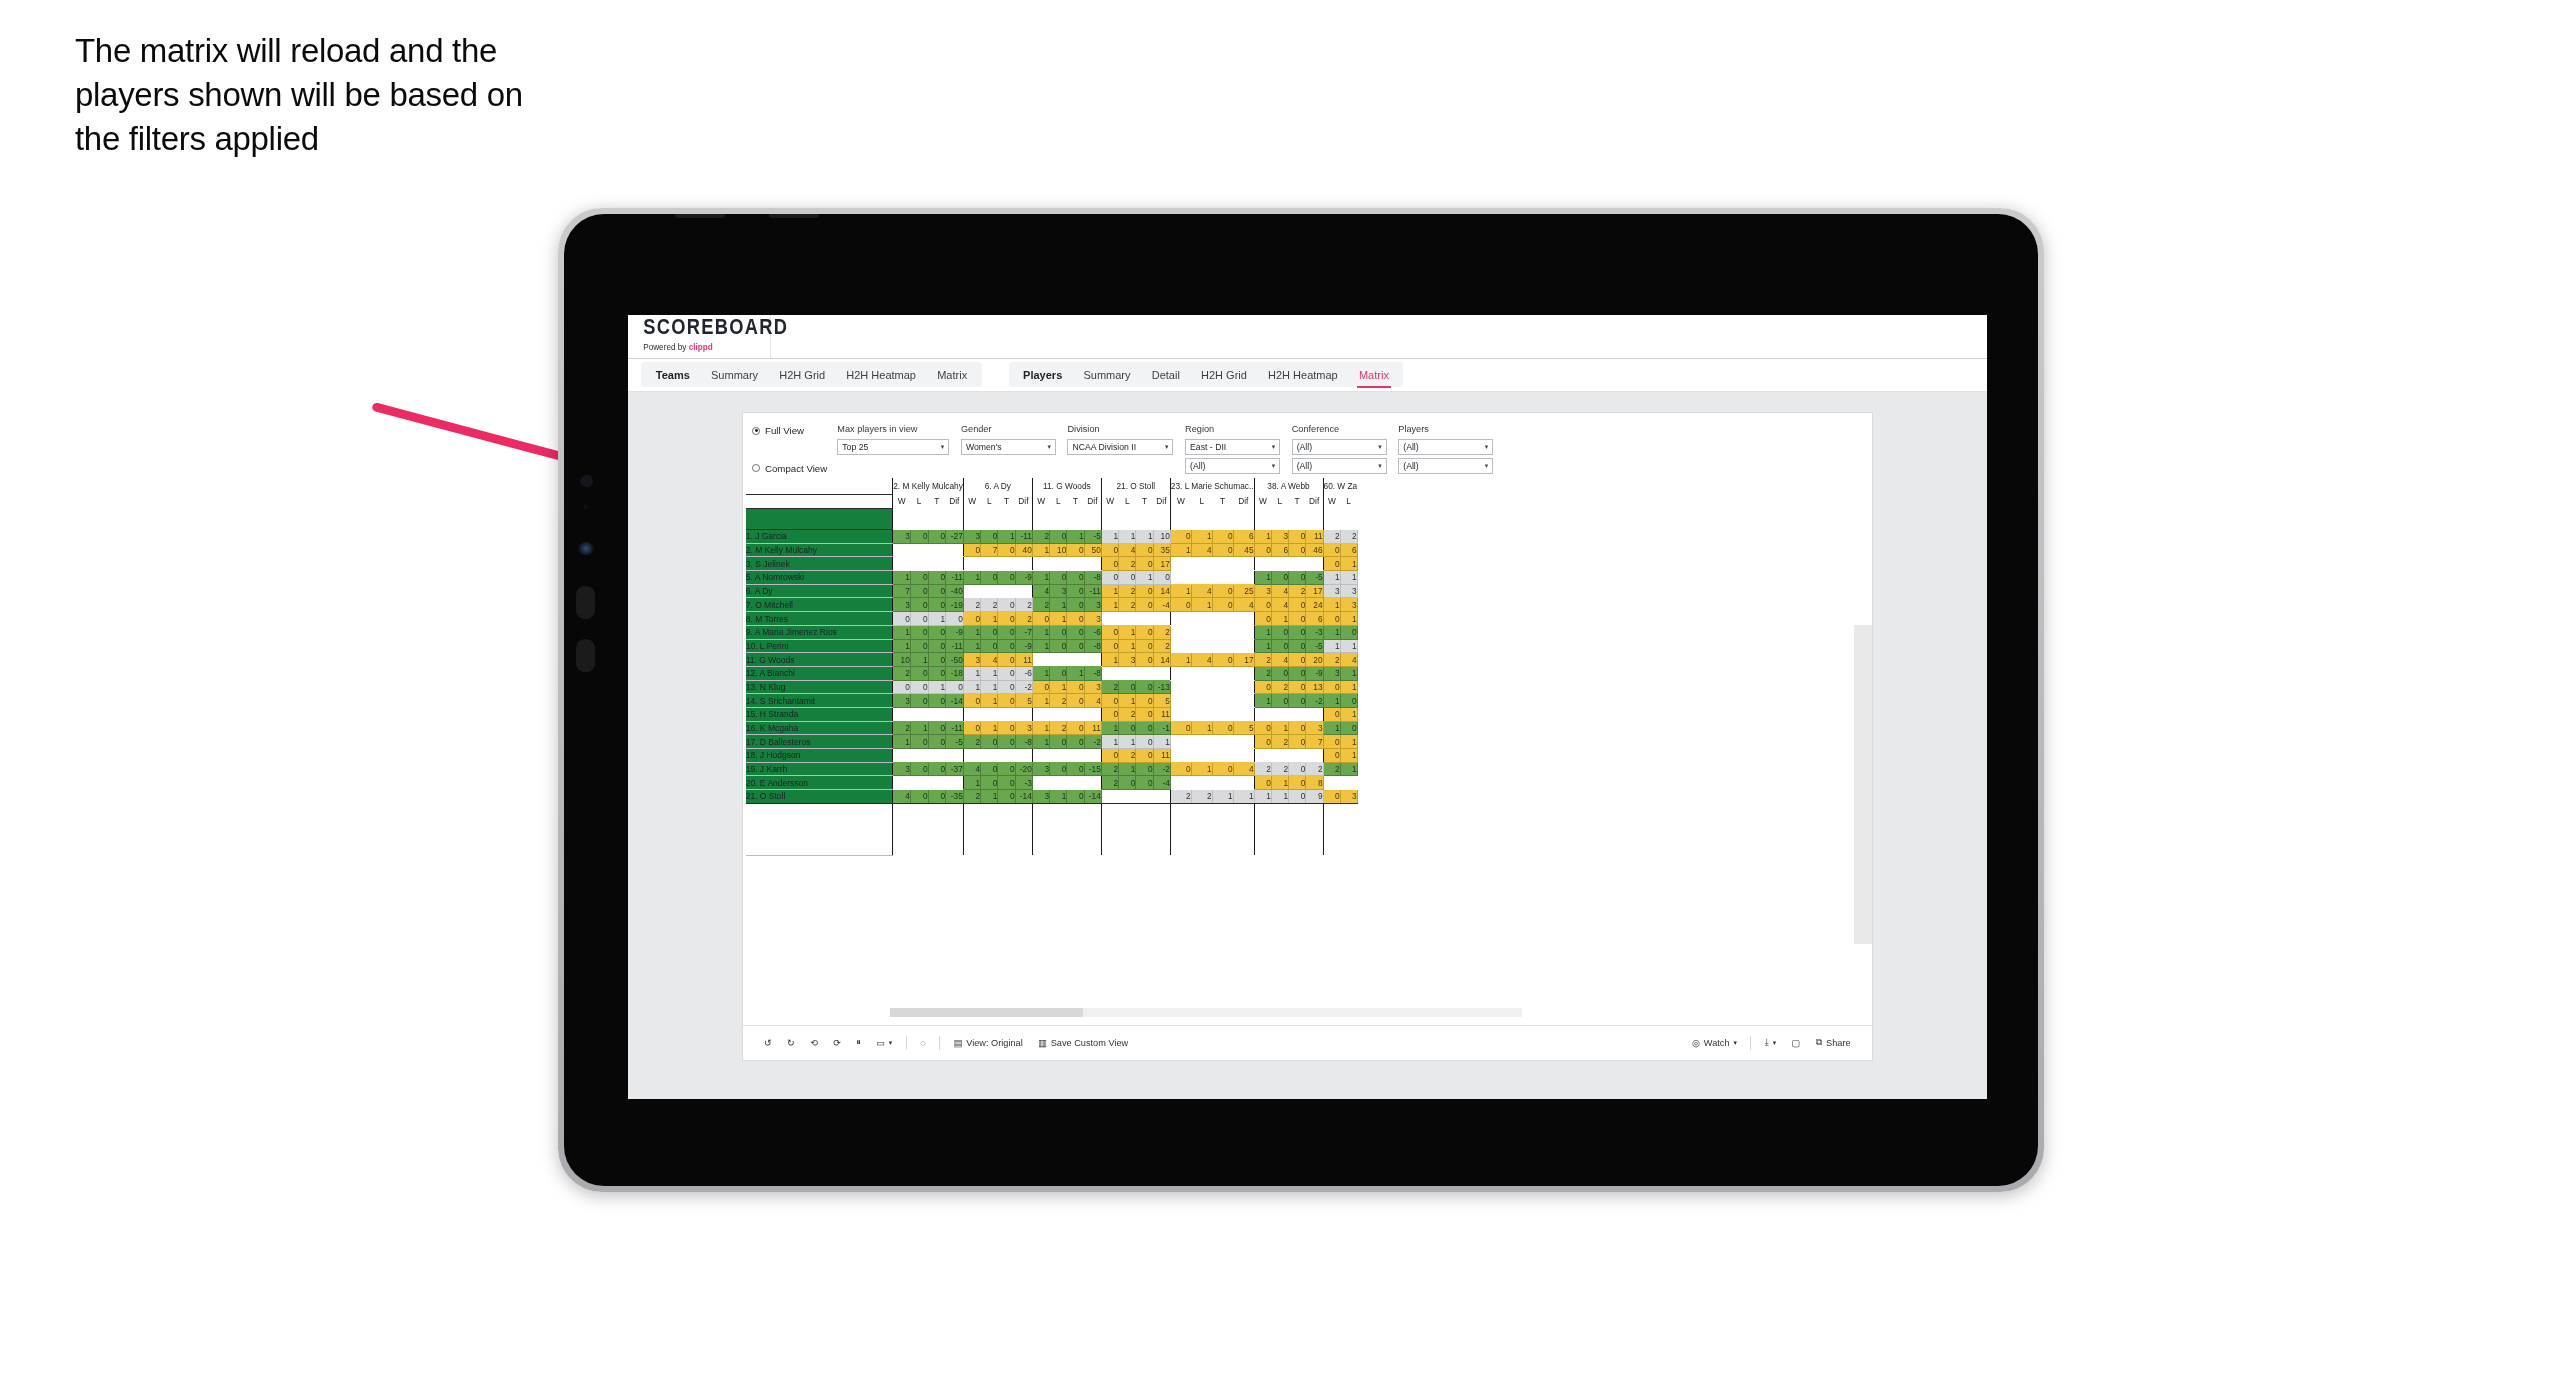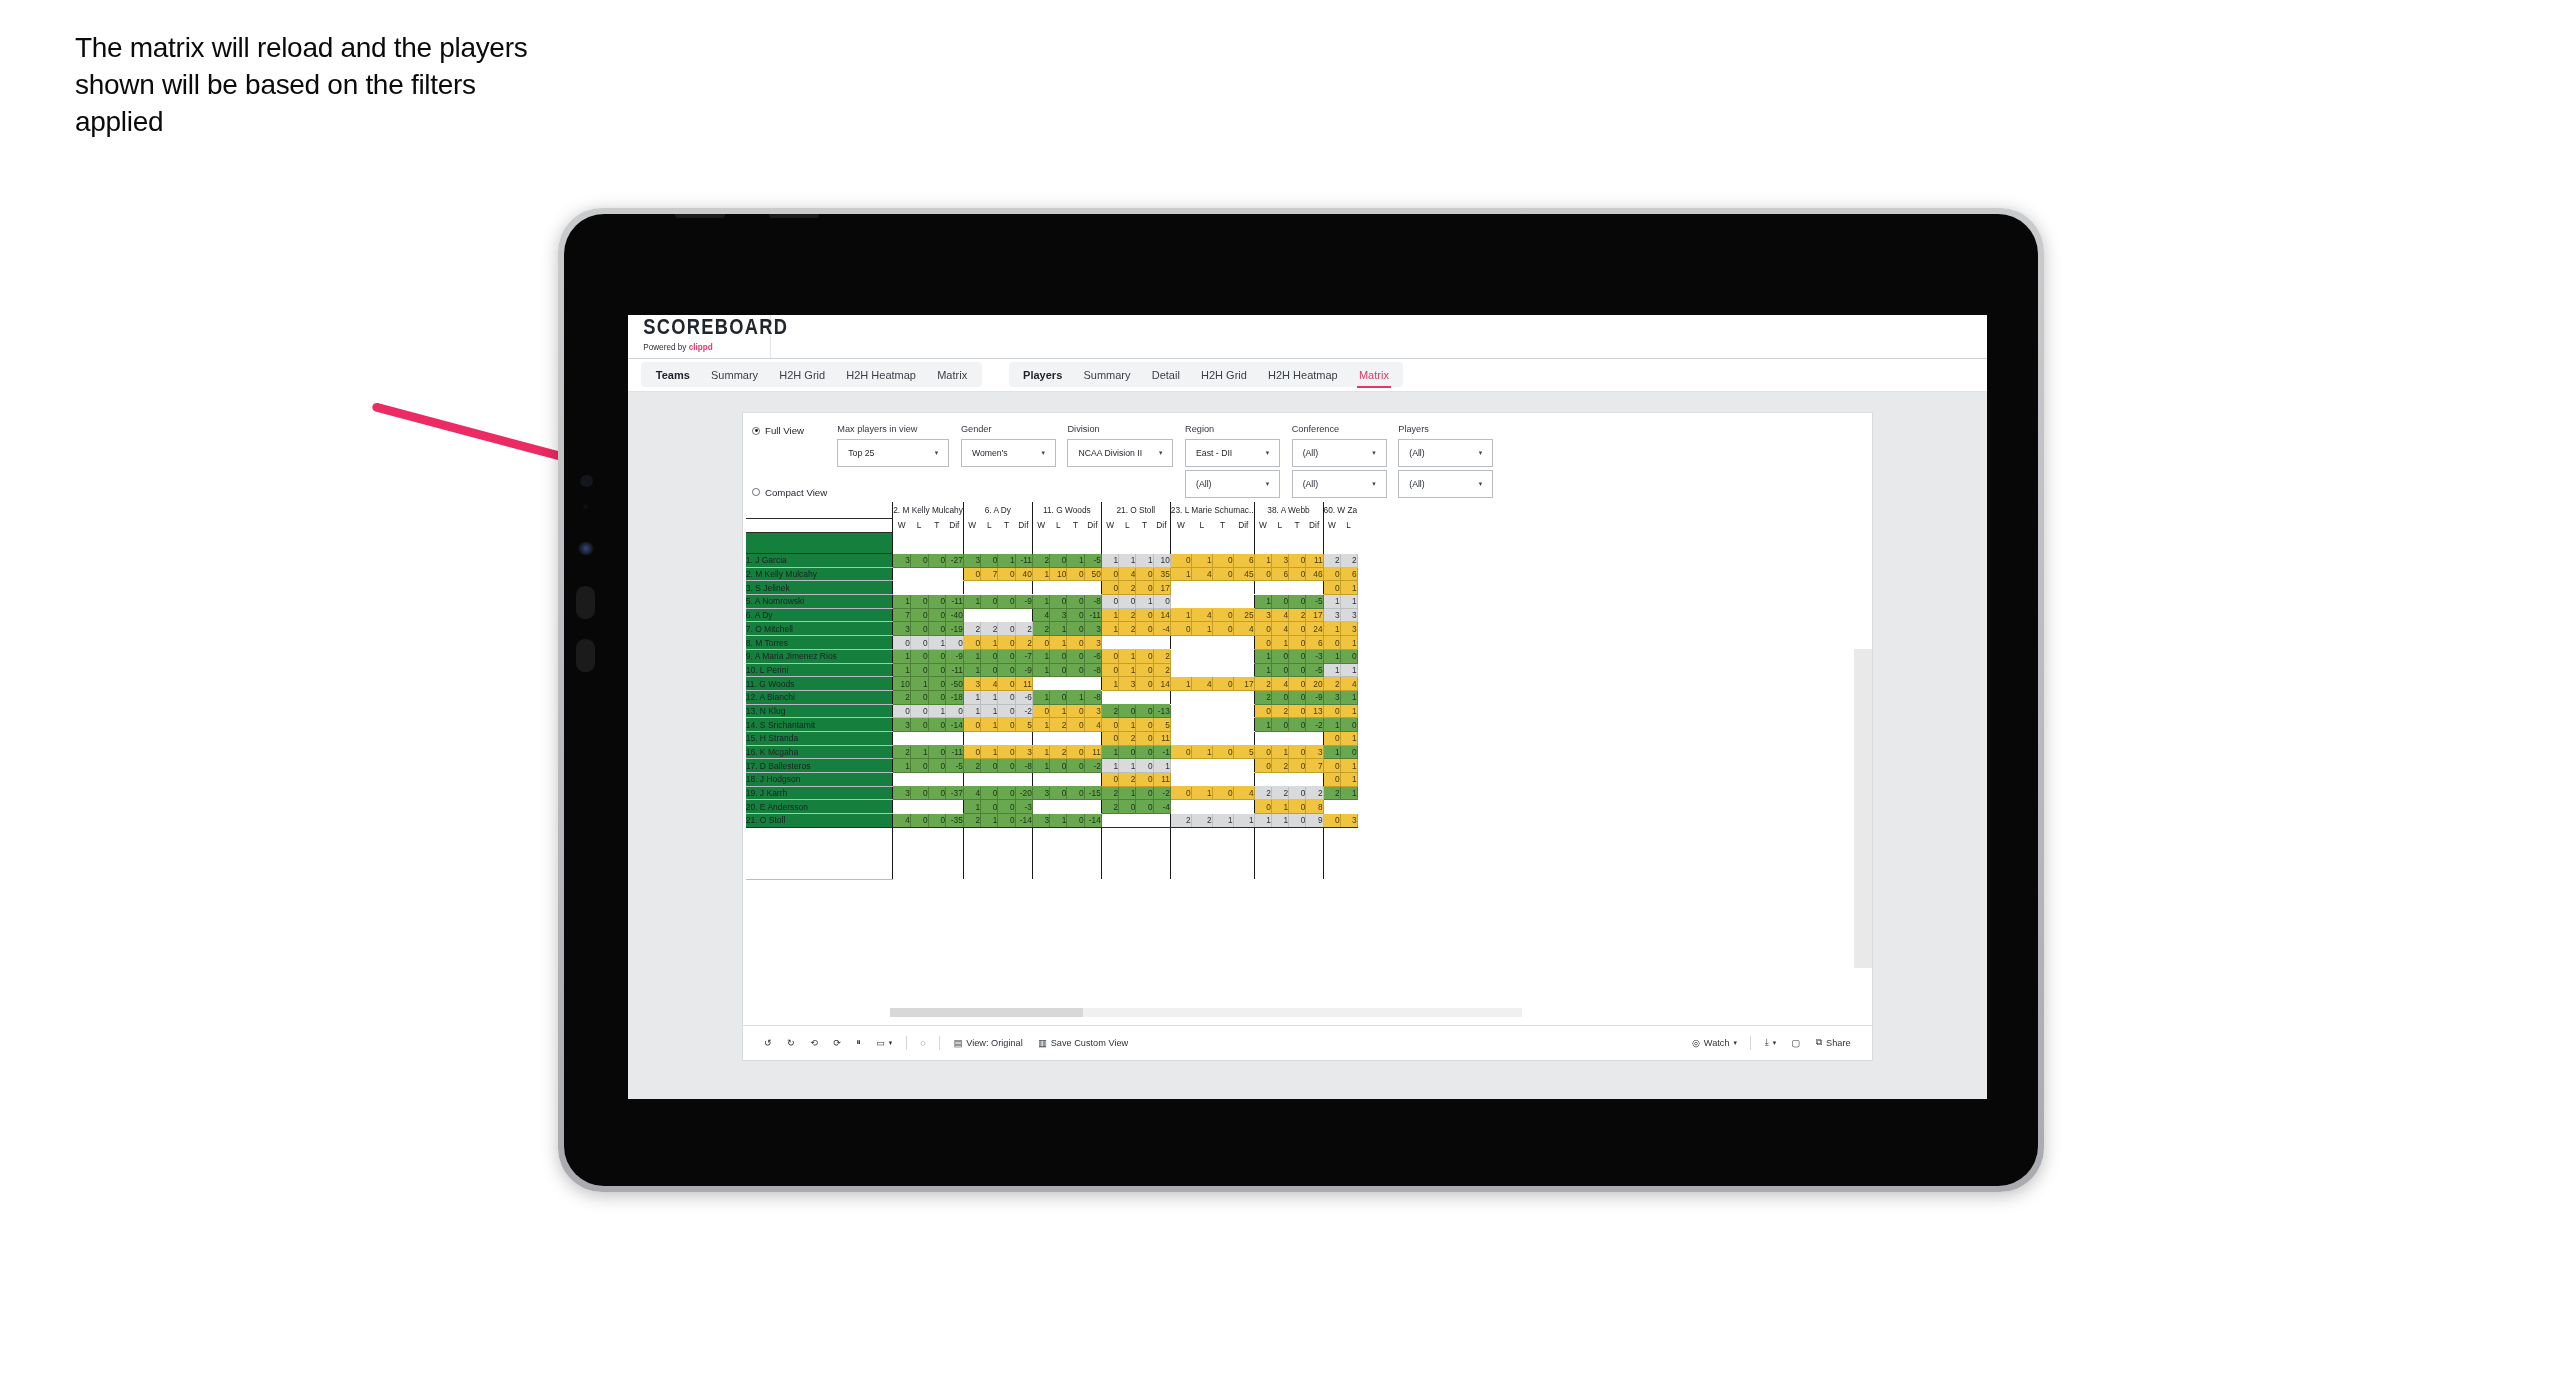--- a/index.html
+++ b/index.html
@@ -10,21 +10,21 @@
     font-family: "Liberation Sans", sans-serif;
     overflow: hidden;
     position: relative;
   }
 
   
   #annotation {
     position: absolute;
     left: 75px; top: 29px;
     width: 454px;
-    font-size: 28px;
+    font-size: 33px;
     line-height: 1.33;
     color: #0b0b0b;
     font-family: "Liberation Sans", sans-serif;
     letter-spacing: -0.3px;
   }
 
   
   #arrow { position:absolute; left:367px; top:386px; width:598px; height:193px; pointer-events:none; }
 
   
@@ -94,23 +94,23 @@
     position:absolute; left:114px; top:97px; width:1131px; height:649px;
     background:#ffffff; border:1px solid #d8dadd;
     display:flex; flex-direction:column;
   }
 
   
   #filters { display:flex; padding:11.6px 9.7px 3.9px 9.7px; gap:0px; }
   .fcol { margin-right:11.6px; }
   .flabel { font-size:9.2px; color:#33383f; margin-bottom:2.9px; height:11.6px; white-space:nowrap; }
   .fselect {
-    height:28px; border:1px solid #b9bcc0; background:#fff;
+    height:16px; border:1px solid #b9bcc0; background:#fff;
     font-size:8.7px; color:#232830; display:flex; align-items:center;
-    padding:0 10px; position:relative; cursor:pointer;
+    padding:0 4px; position:relative; cursor:pointer;
   }
   .fselect .cap { flex:1; overflow:hidden; white-space:nowrap; }
   .fselect .car { font-size:6.8px; color:#444; margin-left:2.9px; }
   .fselect + .fselect { margin-top:2.9px; }
   .radios { display:flex; flex-direction:column; gap:4.8px; width:79px; margin-right:5.8px; padding-top:1px;justify-content:space-between; }
   .radio { display:flex; align-items:center; gap:4.8px; font-size:9.7px; color:#22262d; cursor:pointer; }
   .rdot { width:7.7px; height:7.7px; border-radius:50%; border:1px solid #6a6f76; background:#fff; position:relative; flex:0 0 auto; }
   .rdot.on::after { content:""; position:absolute; left:1.4px; top:1.4px; width:2.9px; height:2.9px; border-radius:50%; background:#222; }
 
   

